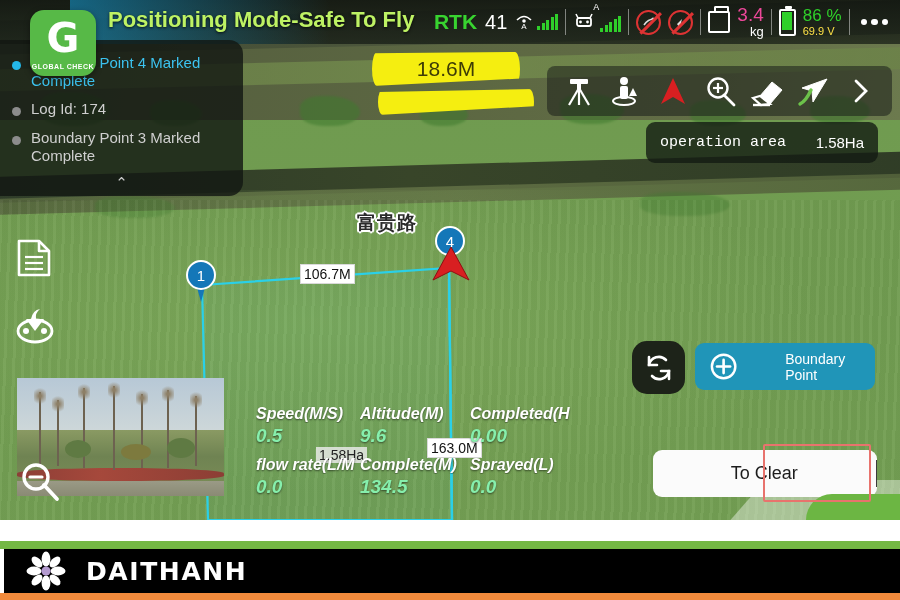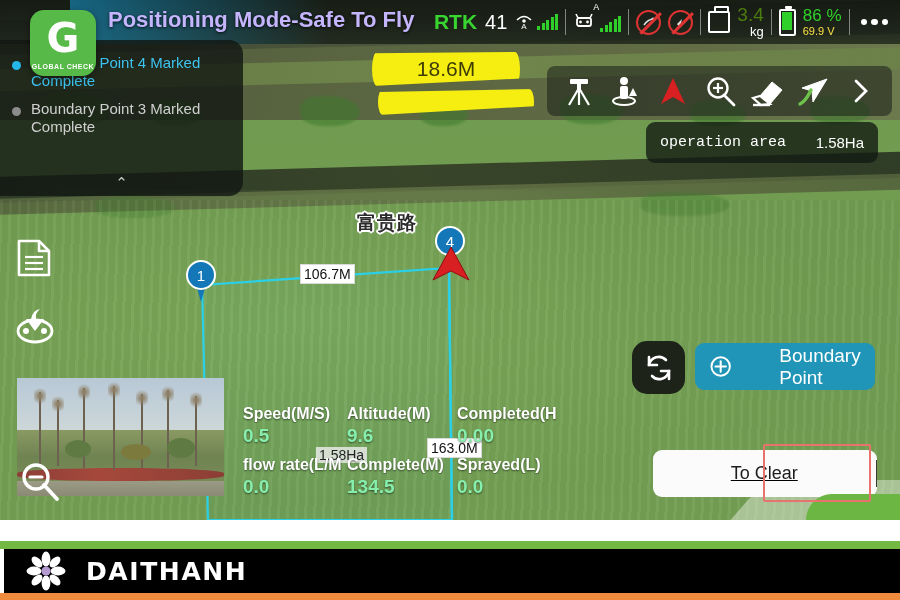--- a/index.html
+++ b/index.html
@@ -144,21 +144,21 @@
     display: flex; align-items: center; justify-content: center;
     color: #fff; font-size: 40px; font-weight: bold;
     font-family: "DejaVu Sans", sans-serif;
   }
   .logo-txt {
     position: absolute; left: 0; bottom: 6px; width: 66px; text-align: center;
     color: #fff; font-size: 7px; letter-spacing: .5px; font-weight: bold;
   }
   .app-title {
     position: absolute; left: 108px; top: 7px;
-    color: #c4b5fd; font-size: 22px; font-weight: bold;
+    color: #bef264; font-size: 22px; font-weight: bold;
     text-shadow: 0 1px 3px rgba(0,0,0,.8);
     z-index: 20;
   }
   .status-right {
     position: absolute; right: 8px; top: 0; height: 44px;
     display: flex; align-items: center; gap: 7px; z-index: 20;
   }
   .rtk { color: #38d430; font-size: 21px; font-weight: bold; }
   .rtk-val { color: #fff; font-size: 20px; margin-left: 1px; }
   .bars { display: inline-flex; align-items: flex-end; gap: 1.5px; height: 15px; }
@@ -178,21 +178,21 @@
   .no-icon:after {
     content:""; position: absolute; left: -2px; top: 10px; width: 29px; height: 2.5px;
     background: #d33; transform: rotate(-45deg);
   }
   .tank-icon { width: 22px; height: 22px; border: 2.5px solid #fff; border-radius: 2px; position: relative; }
   .tank-icon:before {
     content:""; position:absolute; left:4px; top:-7px; width:11px; height:5px;
     border: 2.5px solid #fff; border-bottom: none; border-radius: 2px 2px 0 0;
   }
   .kg-wrap { display:flex; flex-direction: column; align-items: flex-start; line-height: 1.05; }
-  .kg-val { color:#4d7c0f; font-size: 19px; }
+  .kg-val { color:#ec4899; font-size: 19px; }
   .kg-unit { color:#fff; font-size: 13px; align-self: flex-end; }
   .batt {
     width: 17px; height: 27px; border: 2px solid #fff; border-radius: 2px;
     position: relative; padding: 1.5px;
   }
   .batt:before {
     content:""; position:absolute; left:4px; top:-5px; width:7px; height:3px; background:#fff; border-radius:1px;
   }
   .batt-fill { width:100%; height: 88%; background: #2fd02a; margin-top: auto; }
   .batt-wrap { display:flex; flex-direction:column; line-height:1.15; }
@@ -260,48 +260,47 @@
     background: linear-gradient(180deg,#9a9a86,#8a8a74); }
   .tree { position:absolute; width: 2px; background:#6d6250; }
   .tree:after{ content:""; position:absolute; left:-5px; top:-6px; width:12px; height:20px;
     background: radial-gradient(circle,#8d7f66 10%, rgba(141,127,102,0) 70%); }
   .bush { position:absolute; border-radius:50%; background:#5f7a43; }
   .pip-stamp { position: absolute; right: 4px; bottom: 2px; color: #e8e8e8; font-size: 5px; }
   .zoom-out-btn { position: absolute; left: 17px; top: 458px; z-index: 16; }
 
   
   .telemetry {
-    position: absolute; left: 243px; top: 405px; width: 330px; z-index: 13;
+    position: absolute; left: 256px; top: 405px; width: 330px; z-index: 13; font-style: italic;
   }
   .tel-grid {
     display: grid; grid-template-columns: 104px 110px 116px; row-gap: 2px;
   }
   .tel-h { color: #fff; font-size: 16px; font-weight: bold; white-space: nowrap;
            text-shadow: 0 1px 2px rgba(0,0,0,.55); overflow: hidden; }
   .tel-v { color: #86efac; font-size: 19px; font-weight: bold; margin-bottom: 7px;
            text-shadow: 0 1px 2px rgba(0,0,0,.55); }
 
   
   .sync-btn {
     position: absolute; left: 632px; top: 341px; width: 53px; height: 53px;
     border-radius: 15px; background: #1d2319;
     display:flex; align-items:center; justify-content:center; z-index: 15;
   }
   .bp-btn {
     position: absolute; left: 695px; top: 343px; width: 180px; height: 47px;
     background: #2095b8; border-radius: 9px;
     display: flex; align-items: center; gap: 12px; padding-left: 15px; z-index: 15;
   }
-  .bp-label { color: #fff; font-size: 19px; margin-left: 36px; }
+  .bp-label { color: #fff; font-size: 14px; margin-left: 36px; }
 
   .action-bar {
     position: absolute; left: 653px; top: 450px; width: 224px; height: 47px;
     background: #fbfbfb; border-radius: 9px; display: flex; align-items: center;
     z-index: 15;
-    text-decoration: underline;
   }
   .act-btn { flex: 1; text-align: center; font-size: 18px; }
   .act-clear { color: #1c1c1c; }
   .act-save { color: #9b9b9b; }
   .act-sep { width: 1.5px; height: 27px; background: #3b3b3b; }
   .save-highlight {
     position: absolute; left: 763px; top: 444px; width: 108px; height: 58px;
     border: 2.5px solid #e8736d; border-radius: 2px; z-index: 18;
   }
   .green-blob {
@@ -530,20 +529,24 @@
       </div>
   </div>
 
   <div class="logpanel">
     <div class="log-row">
       <span class="log-dot active"></span>
       <span class="log-txt active">Boundary Point 4 Marked Complete</span>
     </div>
     <div class="log-row">
       <span class="log-dot"></span>
+      <span class="log-txt">Log Id: 174</span>
+    </div>
+    <div class="log-row">
+      <span class="log-dot"></span>
       <span class="log-txt">Boundary Point 3 Marked Complete</span>
     </div>
     <div class="log-chevron">⌃</div>
   </div>
 
   <div class="toolbar">
     <div class="tb-btn">
       <svg width="34" height="34" viewBox="0 0 34 34">
         <rect x="8" y="5" width="18" height="5" rx="1" fill="#fff"></rect>
         <rect x="15" y="10" width="4" height="5" fill="#fff"></rect>

